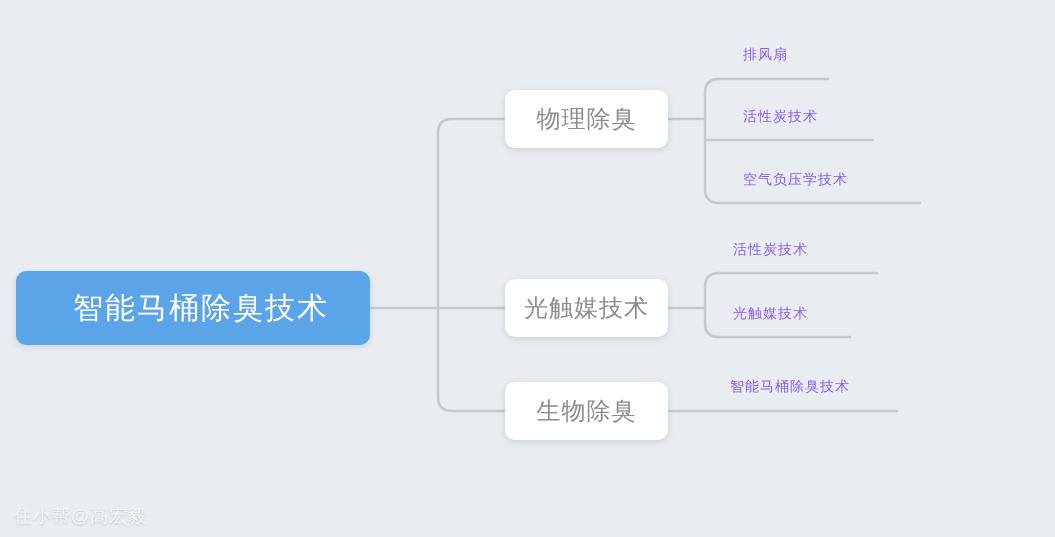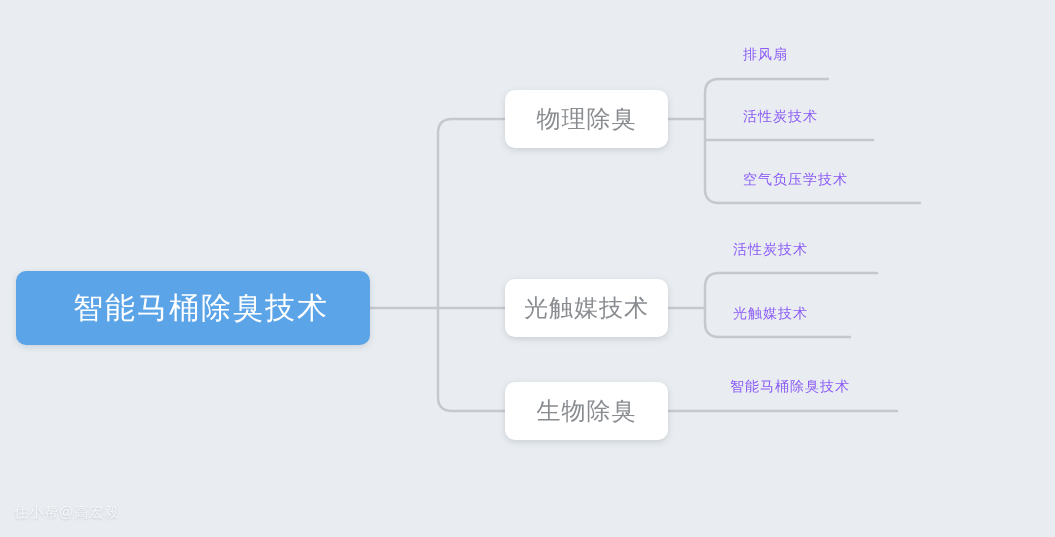--- a/index.html
+++ b/index.html
@@ -67,21 +67,21 @@
   }
   .leaf-1{left:743px;top:46px;}
   .leaf-2{left:743px;top:108px;}
   .leaf-3{left:743px;top:171px;}
   .leaf-4{left:733px;top:241px;}
   .leaf-5{left:733px;top:305px;}
   .leaf-6{left:730px;top:378px;}
   .watermark{
     position:absolute;
     left:14px;top:504px;
-    font-size:14px;
+    font-size:18px;
     letter-spacing:1px;
     color:rgba(252,253,254,0.85);
     text-shadow:0 1px 2px rgba(160,168,176,0.55);
   }
 </style>
 </head>
 <body>
 
 <div class="canvas">
 

